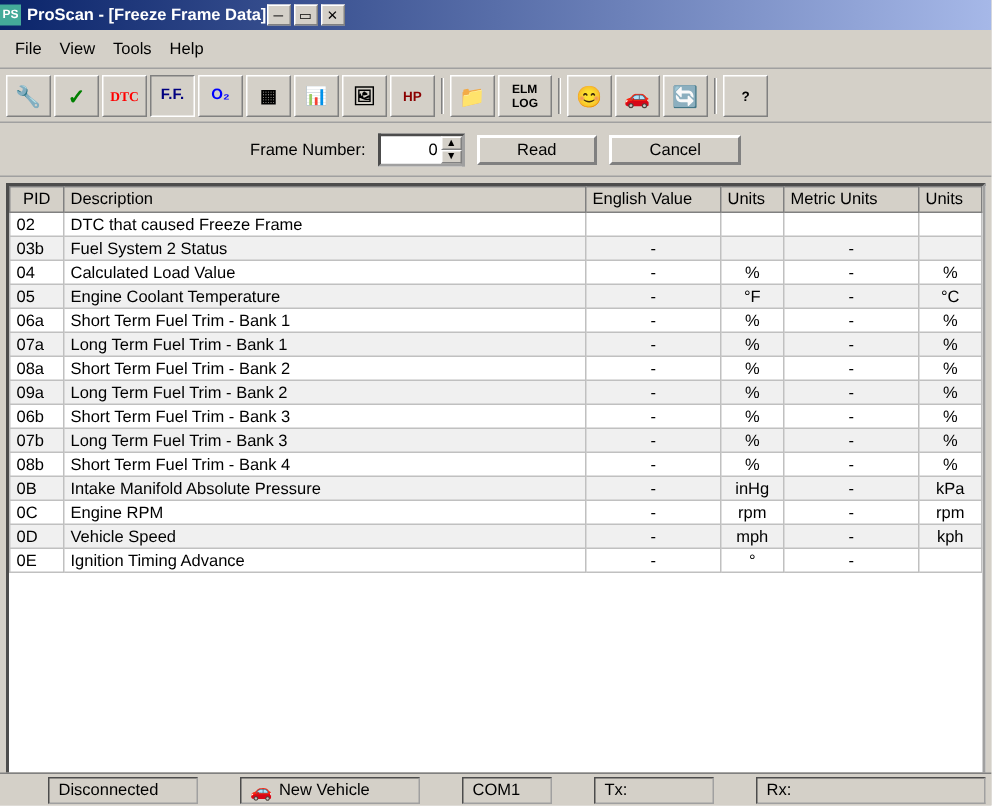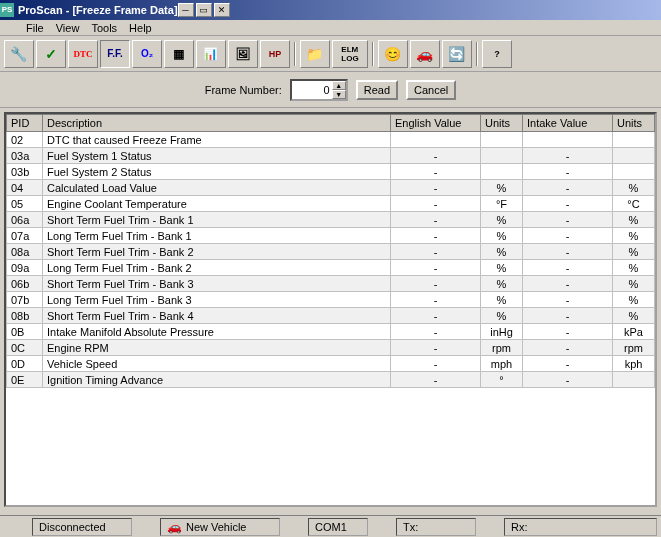--- a/index.html
+++ b/index.html
@@ -56,23 +56,23 @@
       justify-content: center;
       cursor: pointer;
       color: #000;
     }
 
     
     .menu-bar {
       background: #d4d0c8;
       display: flex;
       gap: 0;
-      padding: 2px 20px;
+      padding: 2px 4px;
       border-bottom: 1px solid #a0a0a0;
-      height: 16px;
+      height: 26px;
       align-items: center;
     }
     .menu-item {
       padding: 1px 6px;
       font-size: 11px;
       cursor: pointer;
     }
 
     
     .toolbar {
@@ -150,21 +150,21 @@
       border-top-color: #fff;
       border-left-color: #fff;
       cursor: pointer;
       font-size: 7px;
       display: flex;
       align-items: center;
       justify-content: center;
       line-height: 1;
     }
     .win-btn {
-      padding: 2px 6px;
+      padding: 2px 25px;
       background: #d4d0c8;
       border: 2px solid;
       border-top-color: #fff;
       border-left-color: #fff;
       border-right-color: #808080;
       border-bottom-color: #808080;
       cursor: pointer;
       font-size: 11px;
     }
     table {
@@ -321,46 +321,38 @@
       </div>
     </div>
     <button class="win-btn">Read</button>
     <button class="win-btn">Cancel</button>
   </div>
 
   <div style="margin: 4px; border: 2px inset #a0a0a0; height: calc(537px - 20px - 20px - 36px - 36px - 22px - 8px); overflow-y: auto; background: white;">
     <table>
       <thead>
         <tr>
-          <th style="width:36px;">PID</th>
+          <th style="width:36px;text-align:center;">PID</th>
           <th>Description</th>
           <th style="width:90px;">English Value</th>
           <th style="width:42px;">Units</th>
-          <th style="width:90px;">Intake Value</th>
+          <th style="width:90px;">Metric Units</th>
           <th style="width:42px;">Units</th>
         </tr>
       </thead>
       <tbody id="table-body">
       <tr>
     <td>02</td>
     <td>DTC that caused Freeze Frame</td>
     <td style="text-align:center;"></td>
     <td style="text-align:center;"></td>
     <td style="text-align:center;"></td>
     <td style="text-align:center;"></td>
   </tr>
           <tr>
-    <td>03a</td>
-    <td>Fuel System 1 Status</td>
-    <td style="text-align:center;">-</td>
-    <td style="text-align:center;"></td>
-    <td style="text-align:center;">-</td>
-    <td style="text-align:center;"></td>
-  </tr>
-          <tr>
     <td>03b</td>
     <td>Fuel System 2 Status</td>
     <td style="text-align:center;">-</td>
     <td style="text-align:center;"></td>
     <td style="text-align:center;">-</td>
     <td style="text-align:center;"></td>
   </tr>
           <tr>
     <td>04</td>
     <td>Calculated Load Value</td>

